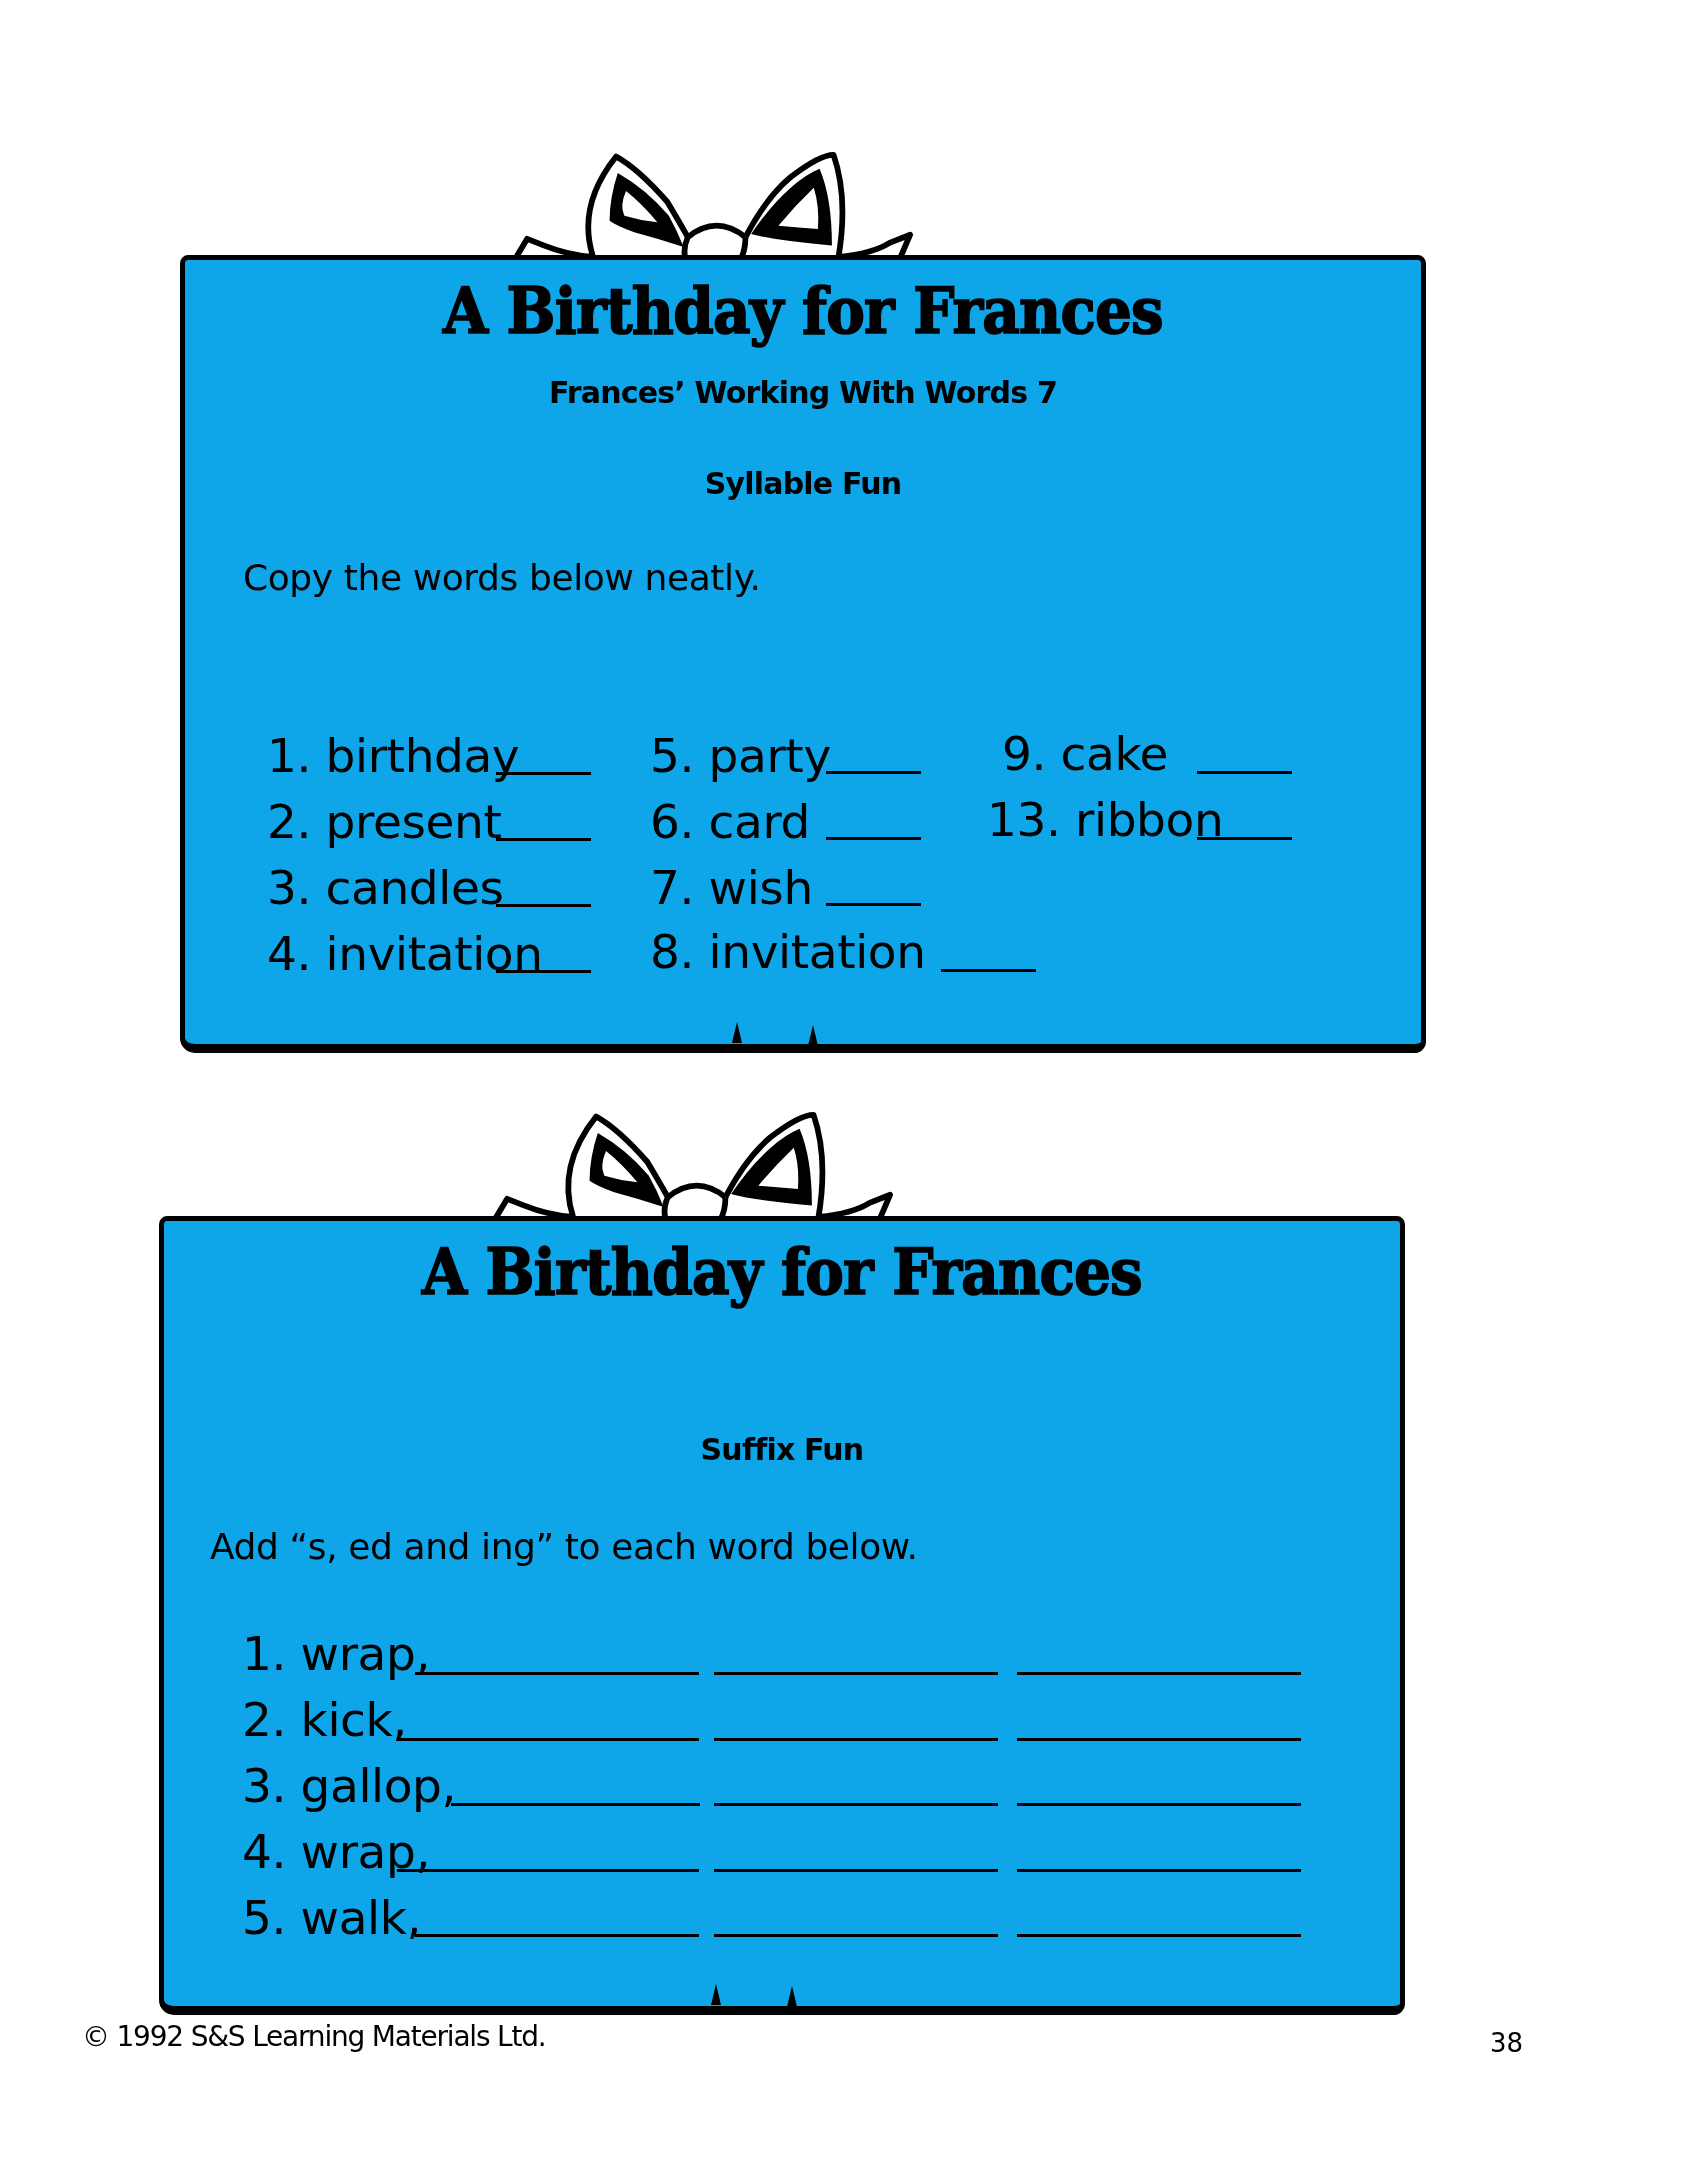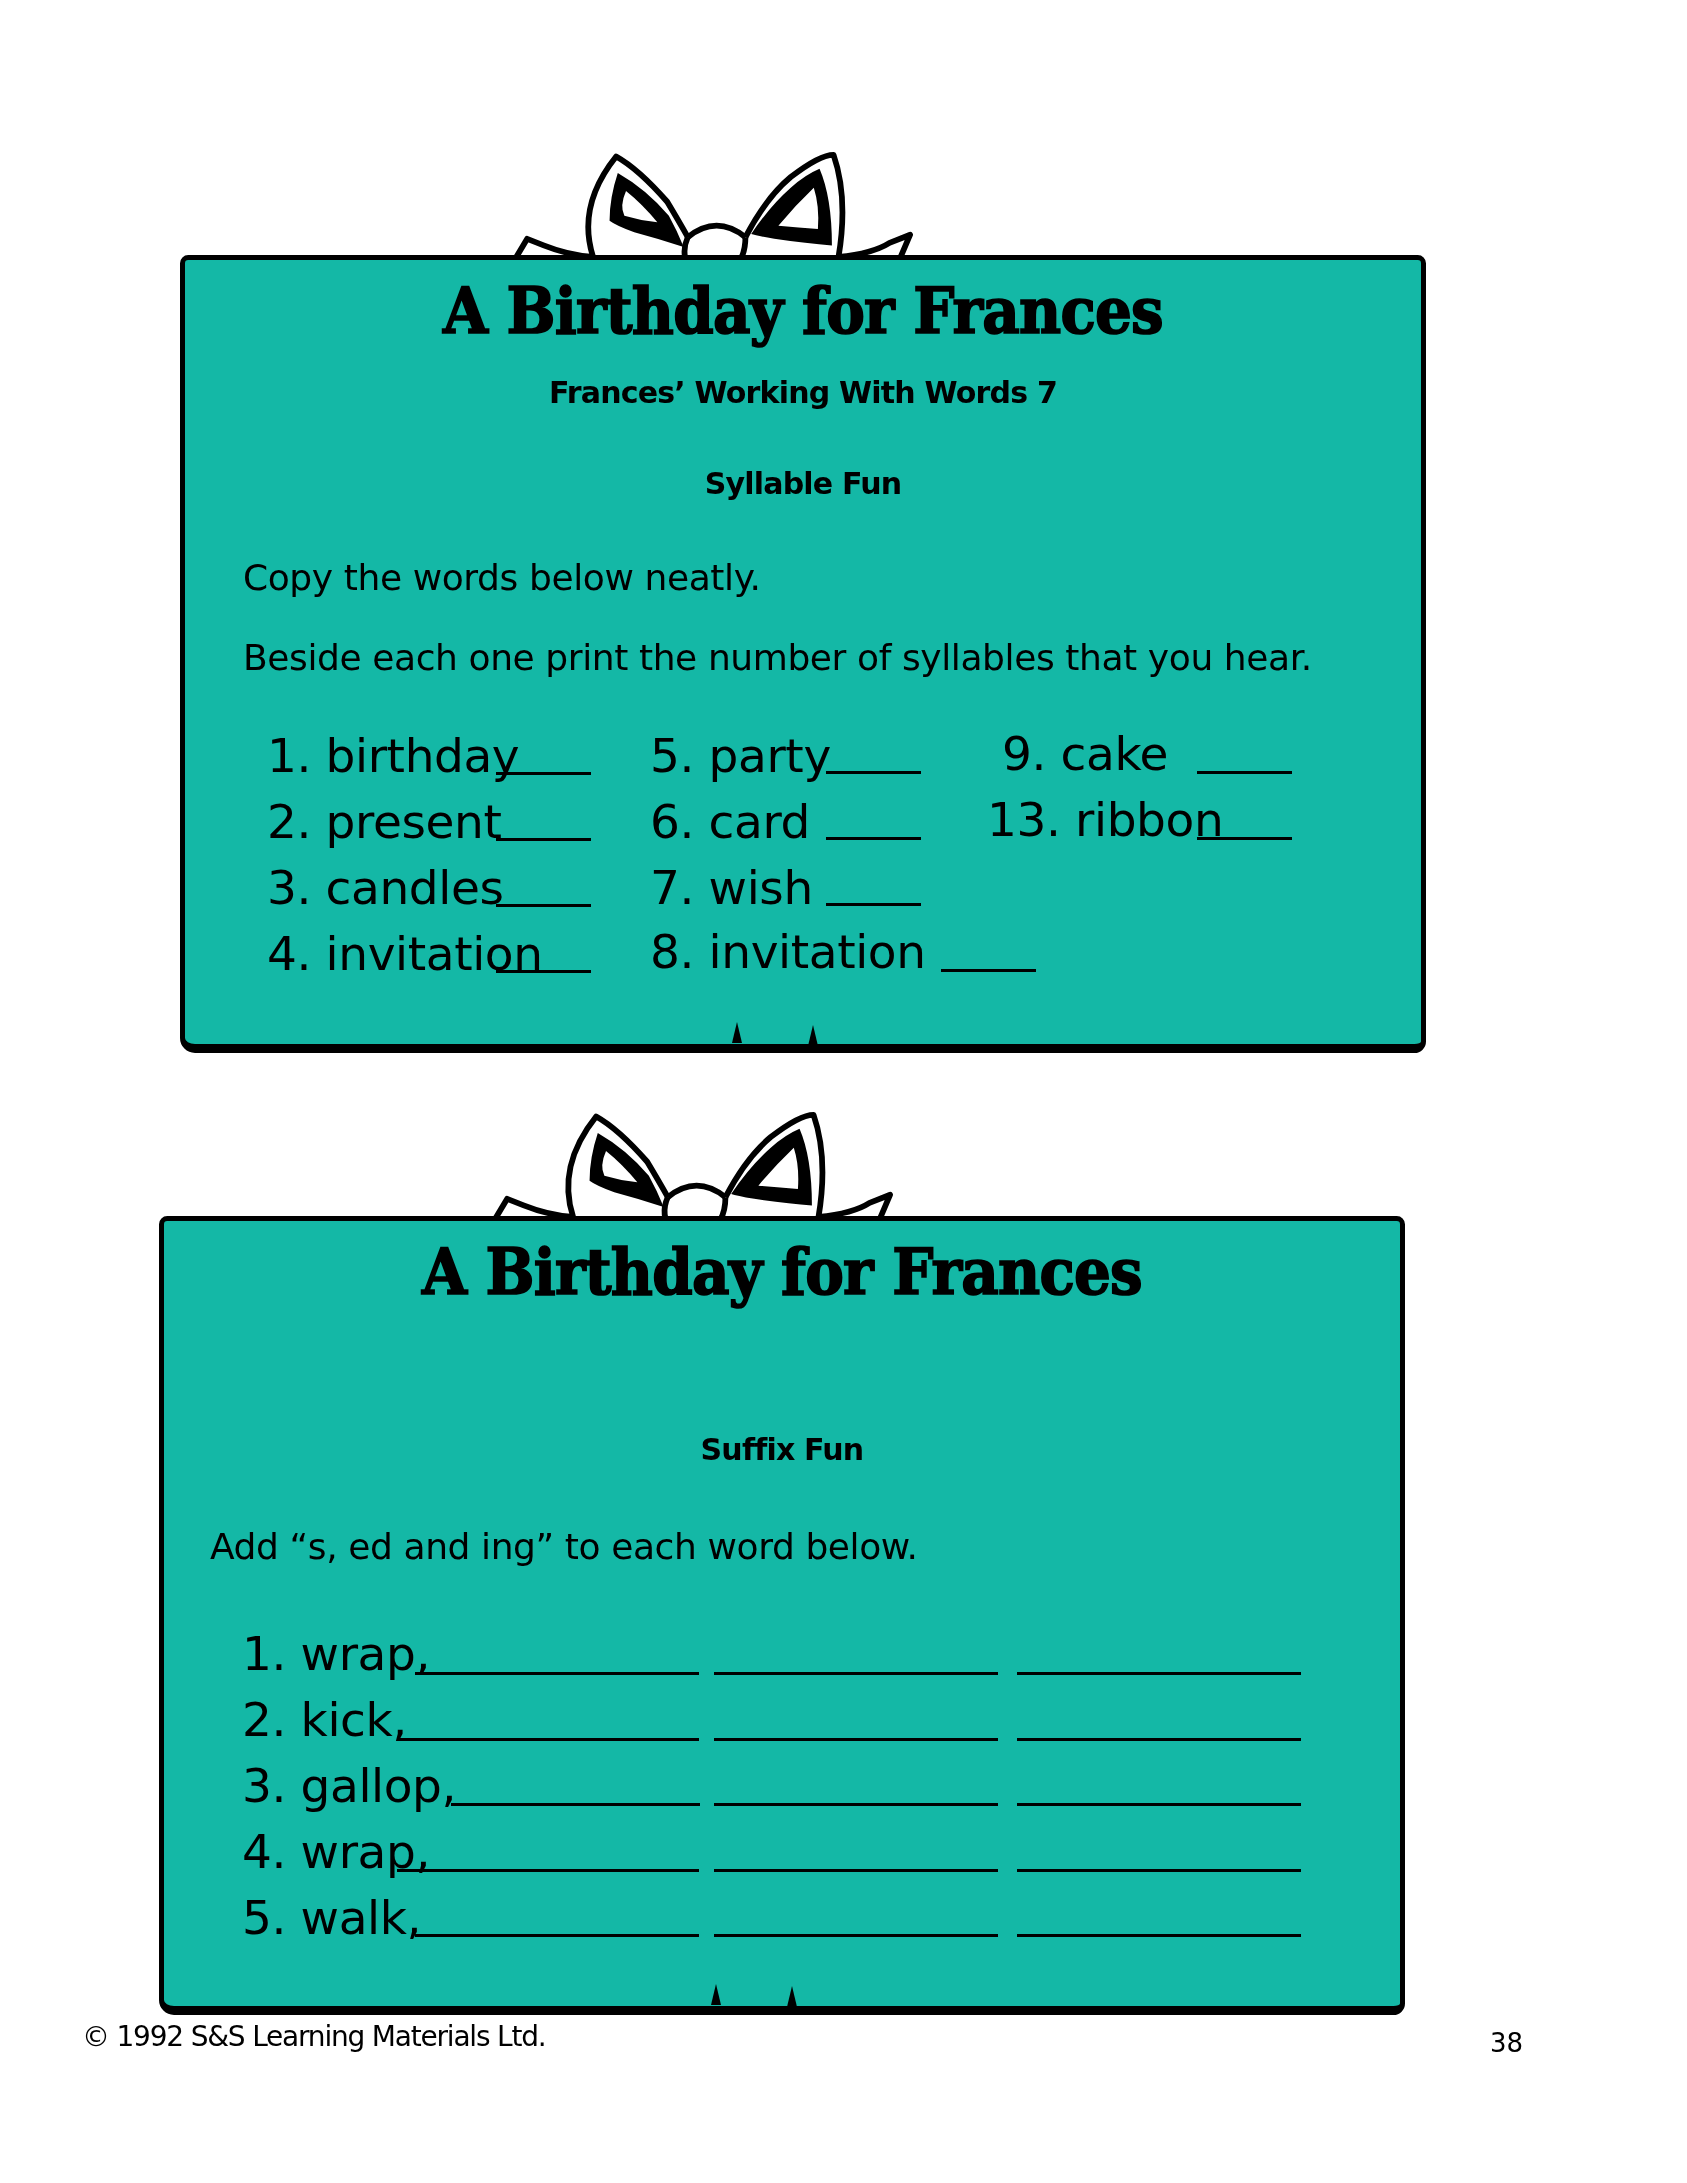--- a/index.html
+++ b/index.html
@@ -2,21 +2,21 @@
 <html style="font-size:13px"><head>
 <meta charset="utf-8">
 <style>
   html, body { margin: 0; padding: 0; }
   body {
     width: 1687px; height: 2183px; background: #ffffff; position: relative; overflow: hidden;
     font-family: "DejaVu Sans", sans-serif; color: #000;
   }
   .card {
     position: absolute; border: 5.8px solid #000; border-radius: 8.2px 8.2px 11.5px 15px;
-    border-bottom-width: 9px; background: #14b8a6; box-sizing: border-box;
+    border-bottom-width: 9px; background: #0ea5e9; box-sizing: border-box;
   }
   .bow { position: absolute; }
   .title {
     position: absolute; left: 0; right: 0; text-align: center;
     font-family: "DejaVu Serif", serif; font-weight: 900; font-size: 58px;
     letter-spacing: -0.8px; transform: scaleY(1.08);
     -webkit-text-stroke: 1.6px #000;
   }
   .subtitle {
     position: absolute; left: 0; right: 0; text-align: center;
@@ -58,21 +58,20 @@
   </g>
   <path d="M268 160 L262 200 L272 160 Z" fill="#000"></path>
   <path d="M304 160 L300 190 L310 160 Z" fill="#000"></path>
 </svg>
 
 <div class="card" style="left:180px;top:255px;width:1246px;height:798px;">
   <div class="title" style="top:16.5px;">A Birthday for Frances</div>
   <div class="subtitle" style="top:115px;">Frances’ Working With Words 7</div>
   <div class="subtitle" style="top:206px;">Syllable Fun</div>
   <div class="instr" style="left:58px;top:297px;">Copy the words below neatly.</div>
-  <div class="instr" style="left:58px;top:377px;">Beside each one print the number of syllables that you hear.</div>
 
   <div class="item" style="left:82px;top:468px;"><span class="num">1.</span> <span>birthday</span></div>
   <div class="blank" style="left:311px;top:512px;width:95px;"></div>
   <div class="item" style="left:82px;top:534px;"><span class="num">2.</span> <span>present</span></div>
   <div class="blank" style="left:311px;top:578px;width:95px;"></div>
   <div class="item" style="left:82px;top:600px;"><span class="num">3.</span> <span>candles</span></div>
   <div class="blank" style="left:311px;top:644px;width:95px;"></div>
   <div class="item" style="left:82px;top:666px;"><span class="num">4.</span> <span>invitation</span></div>
   <div class="blank" style="left:311px;top:710px;width:95px;"></div>
 

